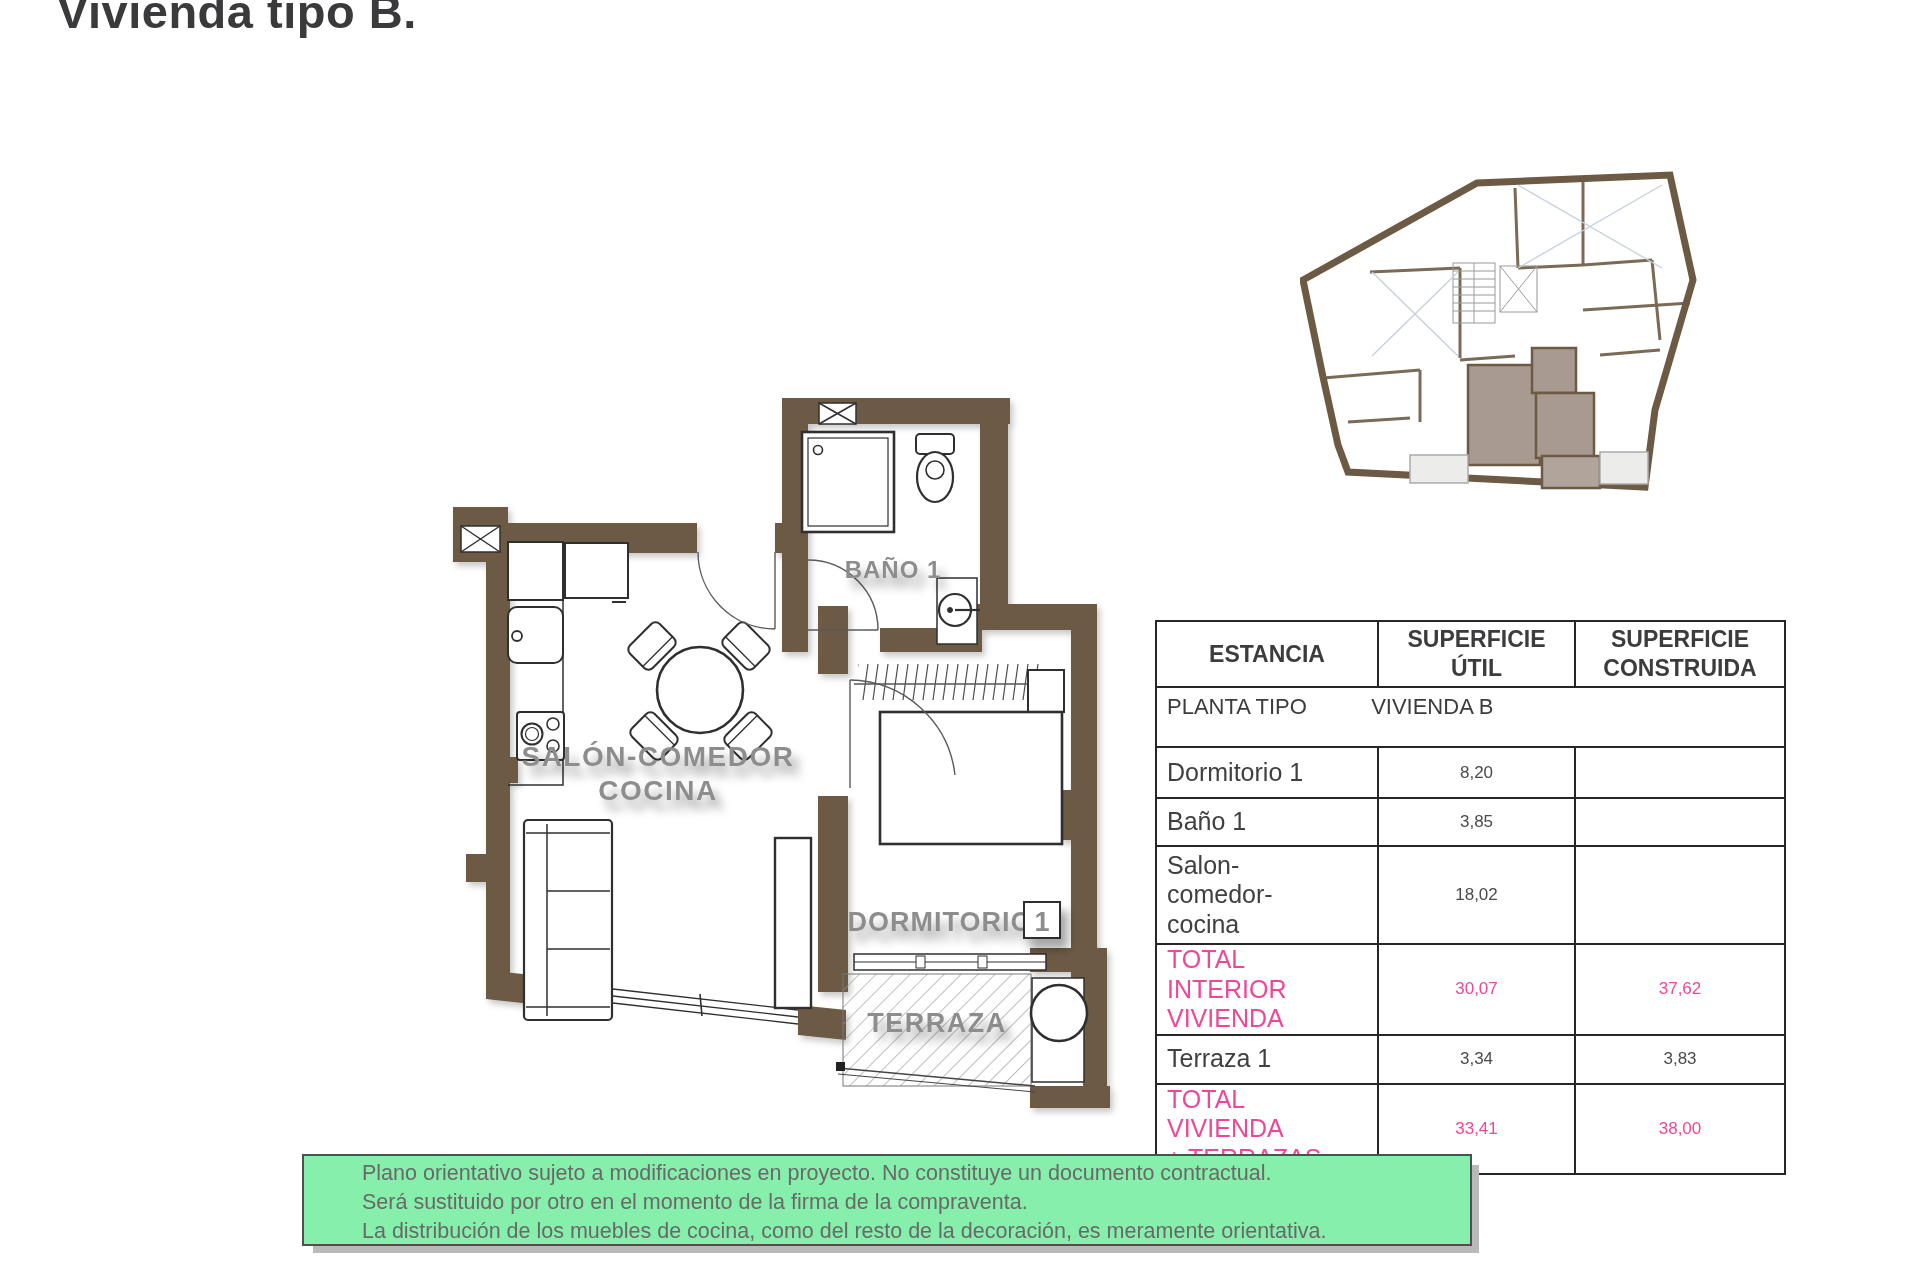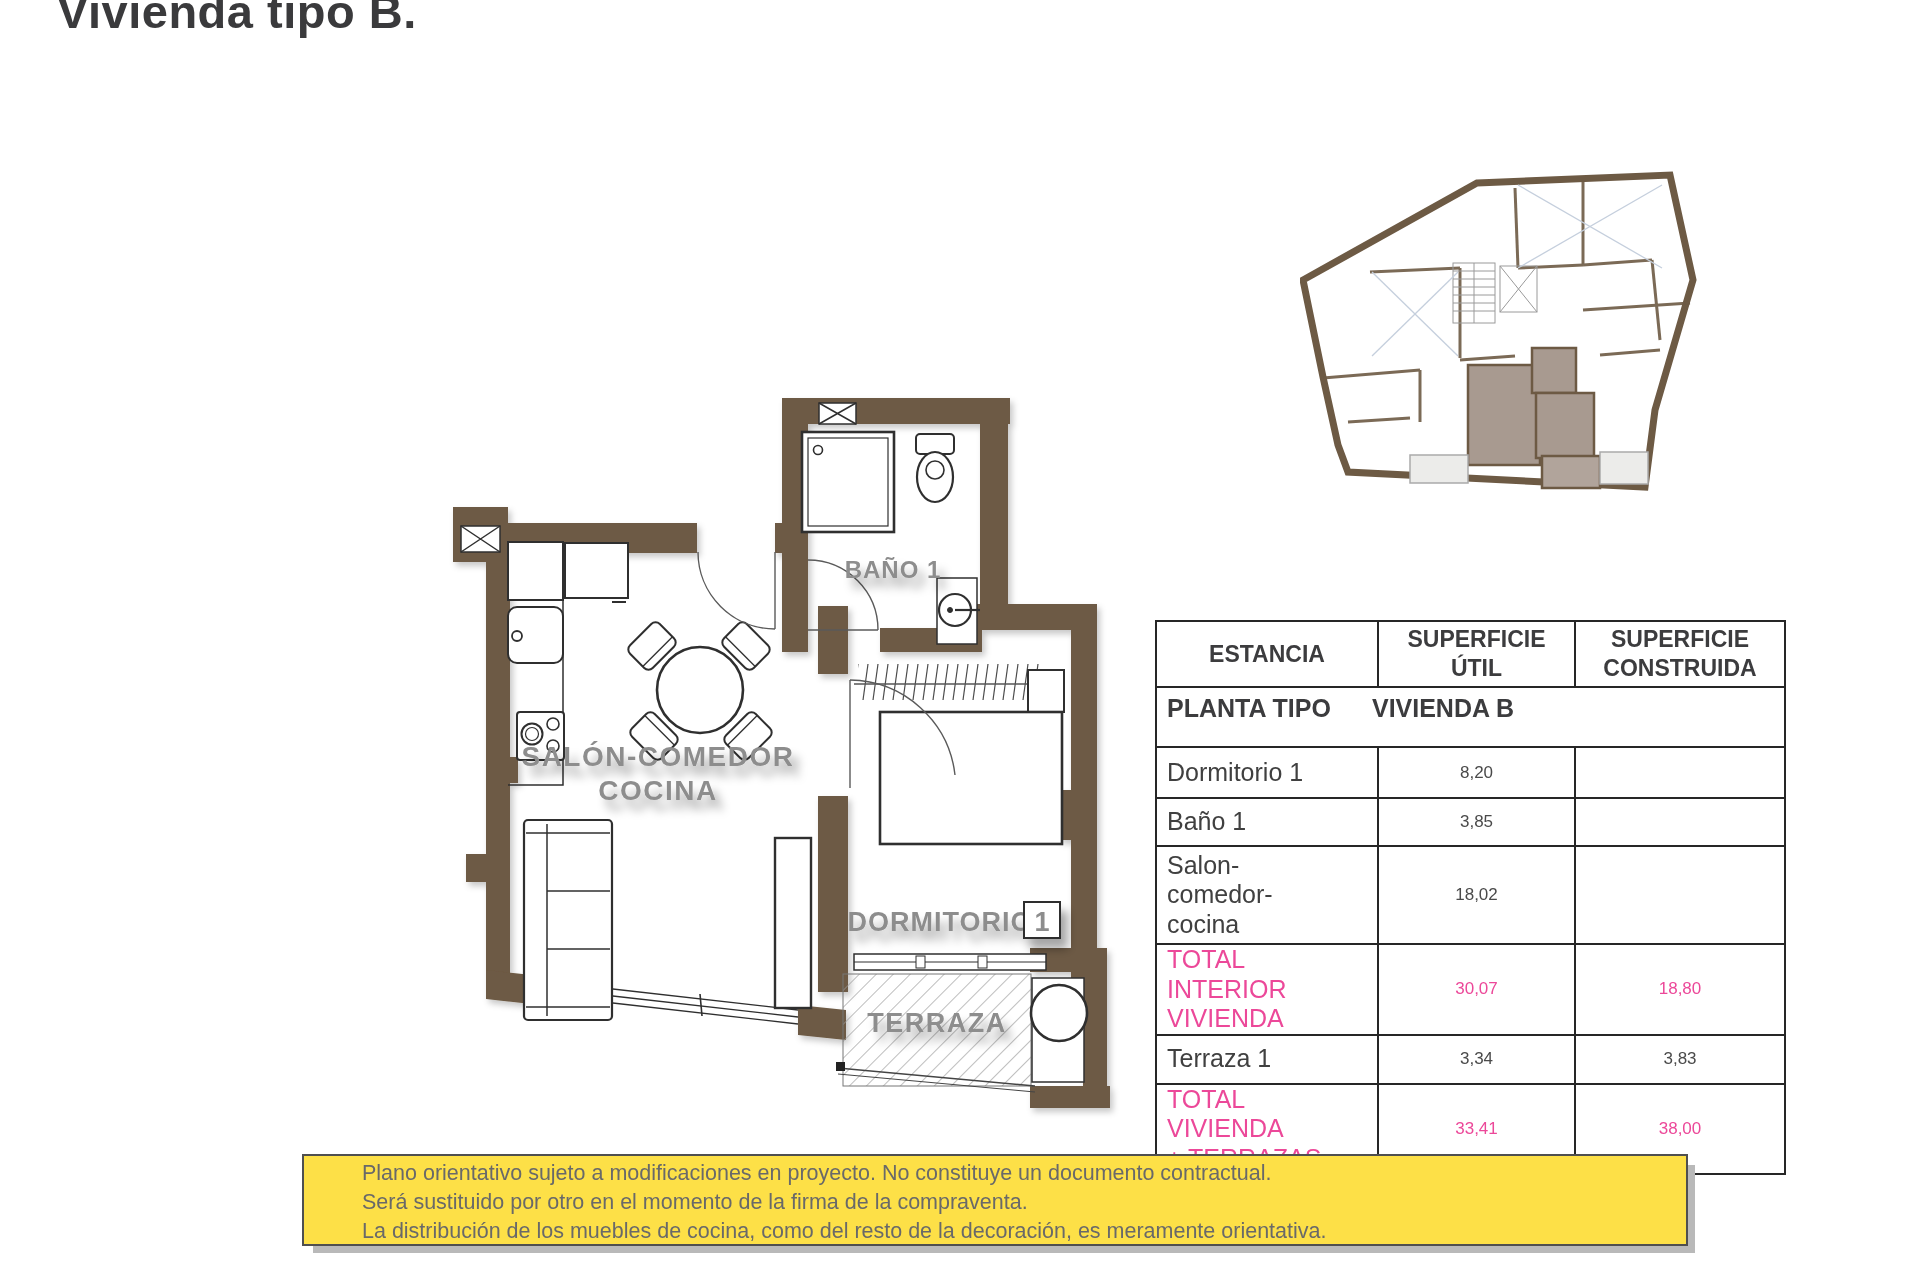--- a/index.html
+++ b/index.html
@@ -20,31 +20,31 @@
   .areas-table{
     position:absolute;left:1155px;top:620px;border-collapse:collapse;
     color:#3c3c3e;table-layout:fixed;
   }
   .areas-table td,.areas-table th{
     border:2.5px solid #262626;padding:0 10px;vertical-align:middle;
     background:#fff;
   }
   .areas-table th{font-size:23px;font-weight:bold;text-align:center;line-height:1.25;height:64px;}
   .col-name{width:200px;} .col-util{width:175px;} .col-cons{width:188px;}
-  .row-planta td{height:52px;vertical-align:top;padding-top:6px;font-size:25px;font-weight:bold;border-radius:28px;}
+  .row-planta td{height:52px;vertical-align:top;padding-top:6px;font-size:22px;font-weight:normal;border-radius:28px;}
   .row-planta .planta-label{display:inline-block;width:198px;}
   .cell-name{font-size:25px;color:#404040;text-align:left;line-height:1.18;}
   .cell-val{font-size:17px;color:#4a4a4a;text-align:center;}
   .row-bold .cell-name,.row-bold .cell-val{font-weight:normal;color:#ec4899;}
   .h-r1{height:51px;} .h-r2{height:48px;} .h-r3{height:98px;}
   .h-r4{height:62px;} .h-r5{height:49px;} .h-r6{height:90px;}
   
   .disclaimer{
-    position:absolute;left:302px;top:1154px;width:1386px;height:92px;
-    border:2px solid #4f4f4f;background:#fde047;
+    position:absolute;left:302px;top:1154px;width:1170px;height:92px;
+    border:2px solid #4f4f4f;background:#86efac;
     box-shadow:9px 9px 0 -2px #b9b9b9;
     box-sizing:border-box;padding:3px 0 0 58px;
     font-size:21.5px;color:#696969;line-height:29px;
   }
 </style>
 </head>
 <body>
 
 <div class="page-title">Vivienda tipo B.</div>
 
@@ -299,21 +299,21 @@
     <td class="cell-name" style="white-space: pre-line;">Salon-
 comedor-
 cocina</td>
     <td class="cell-val">18,02</td>
     <td class="cell-val"></td>
   </tr>
   <tr class="h-r4 row-bold">
     <td class="cell-name" style="white-space: pre-line;">TOTAL INTERIOR
 VIVIENDA</td>
     <td class="cell-val">30,07</td>
-    <td class="cell-val">18,80</td>
+    <td class="cell-val">37,62</td>
   </tr>
   <tr class="h-r5">
     <td class="cell-name">Terraza 1</td>
     <td class="cell-val">3,34</td>
     <td class="cell-val">3,83</td>
   </tr>
   <tr class="h-r6 row-bold">
     <td class="cell-name" style="white-space: pre-line;">TOTAL VIVIENDA
 + TERRAZAS</td>
     <td class="cell-val">33,41</td>

